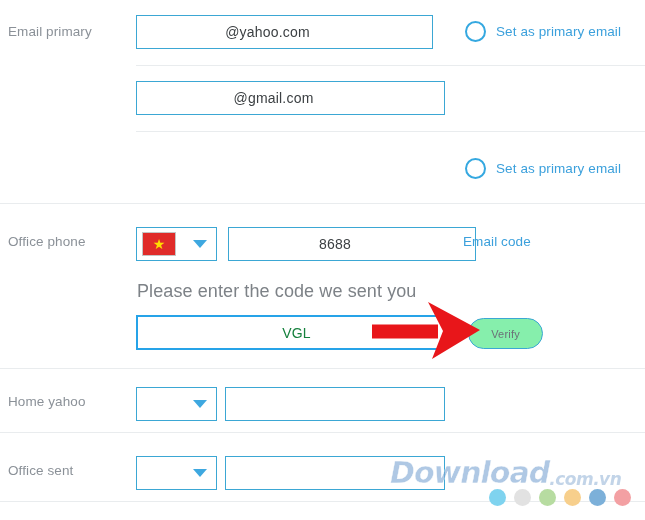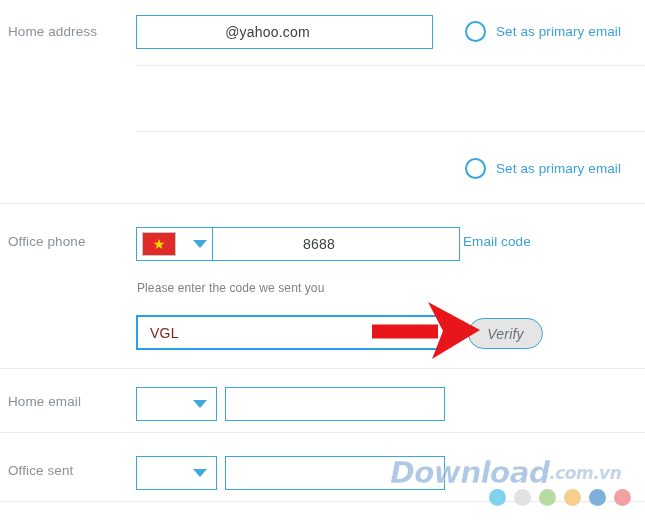--- a/index.html
+++ b/index.html
@@ -55,25 +55,25 @@
     font-size: 14px;
     color: #3c4043;
     text-align: center;
     padding-right: 34px;
     letter-spacing: .2px;
   }
   .tbox.focus {
     border: 2px solid #26a3e8;
   }
   .tbox.focus .val {
-    text-align: left;
+    text-align: center;
     padding-left: 12px;
     padding-right: 0;
     font-size: 14px;
-    color: #7f1d1d;
+    color: #15803d;
   }
   .tbox.empty .val { text-align: left; padding: 0 8px; }
 
   
   .selbox {
     position: absolute;
     box-sizing: border-box;
     border: 1px solid #3ba7d4;
     background: #ffffff;
     height: 34px;
@@ -145,51 +145,50 @@
     position: absolute;
     font-size: 13.5px;
     color: #3ba0dc;
     white-space: nowrap;
     letter-spacing: .1px;
   }
 
   
   .hint {
     position: absolute;
-    font-size: 12px;
+    font-size: 18px;
     color: #7d8287;
     white-space: nowrap;
     letter-spacing: .1px;
   }
 
   
   .pill {
     position: absolute;
     box-sizing: border-box;
     border: 1px solid #3ba7d4;
     border-radius: 18px;
-    background: #e5e5e5;
+    background: #86efac;
     height: 31px;
     display: flex;
     align-items: center;
     justify-content: center;
-    font-size: 14px;
+    font-size: 11px;
     color: #6b7177;
     letter-spacing: .2px;
-    font-style: italic;
   }
 
   
   .arrow-svg { position: absolute; pointer-events: none; }
 
   
   .wm {
     position: absolute;
     display: flex;
-    align-items: center;
+    align-items: flex-end;
     opacity: .62;
     user-select: none;
   }
   .wm-main {
     font-family: "DejaVu Sans", sans-serif;
     font-size: 30px;
     font-weight: bold;
     font-style: italic;
     color: #7fa8d4;
     letter-spacing: -1px;
@@ -210,73 +209,76 @@
     display: flex;
     gap: 8px;
   }
   .dot { width: 17px; height: 17px; border-radius: 50%; }
 </style>
 </head>
 <body>
 
 <div class="page">
 
-  <div class="row-label" style="top:24px;">Home address</div>
+  <div class="row-label" style="top:24px;">Email primary</div>
 
   <div class="tbox" style="left:136px; top:15px; width:297px;">
     <span class="val">@yahoo.com</span>
   </div>
   <div class="radio-wrap" style="left:465px; top:21px;">
     <span class="radio"></span>
     <span class="radio-label link">Set as primary email</span>
   </div>
 
   <div class="sep sep-indent" style="top:65px;"></div>
 
+  <div class="tbox" style="left:136px; top:81px; width:309px;">
+    <span class="val">@gmail.com</span>
+  </div>
 
   <div class="sep sep-indent" style="top:131px;"></div>
 
   <div class="radio-wrap" style="left:465px; top:158px;">
     <span class="radio"></span>
     <span class="radio-label link">Set as primary email</span>
   </div>
 
   <div class="sep sep-full" style="top:203px;"></div>
 
   <div class="row-label" style="top:234px;">Office phone</div>
 
   <div class="selbox with-flag" style="left:136px; top:227px; width:81px;">
     <span class="flag-vn">
       <span class="star">★</span>
     </span>
     <span class="caret"></span>
   </div>
 
-  <div class="tbox" style="left:212px; top:227px; width:248px;">
+  <div class="tbox" style="left:228px; top:227px; width:248px;">
     <span class="val">8688</span>
   </div>
 
   <div class="link-text" style="left:463px; top:234px;">Email code</div>
 
   <div class="hint" style="left:137px; top:281px;">Please enter the code we sent you</div>
 
   <div class="tbox focus" style="left:136px; top:315px; width:309px; height:35px;">
     <span class="val">VGL</span>
   </div>
 
   <div class="pill" style="left:468px; top:318px; width:75px;">Verify</div>
 
   <svg class="arrow-svg" style="left:372px; top:300px;" width="118" height="62" viewBox="0 0 118 62">
     <rect x="0" y="24.5" width="66" height="14" fill="#e8161a"></rect>
     <polygon points="56,2 108,30 60,59 71,31" fill="#e8161a"></polygon>
   </svg>
 
   <div class="sep sep-full" style="top:368px;"></div>
 
-  <div class="row-label" style="top:394px;">Home email</div>
+  <div class="row-label" style="top:394px;">Home yahoo</div>
 
   <div class="selbox" style="left:136px; top:387px; width:81px;">
     <span class="caret"></span>
   </div>
   <div class="tbox empty" style="left:225px; top:387px; width:220px;">
     <span class="val"></span>
   </div>
 
   <div class="sep sep-full" style="top:432px;"></div>
 

